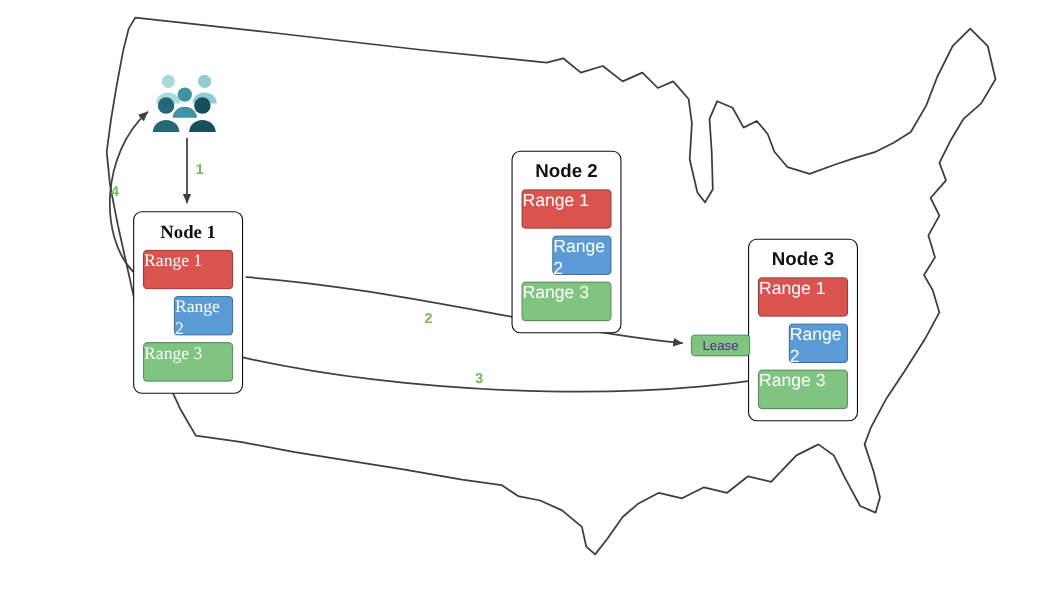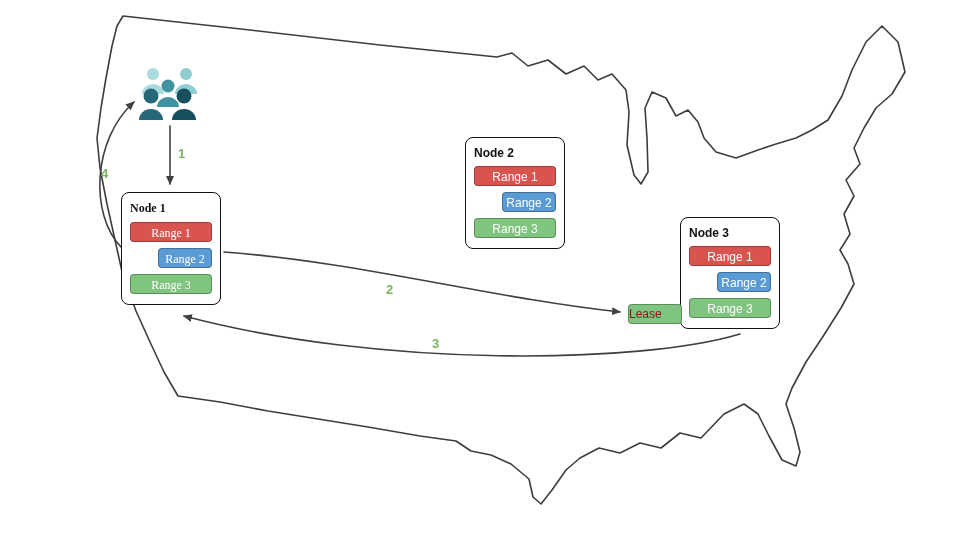--- a/index.html
+++ b/index.html
@@ -13,38 +13,38 @@
   .map-svg{position:absolute;left:0;top:0;width:960px;height:540px;}
   .map-outline{fill:#ffffff;stroke:var(--map_outline,#3d3d3d);stroke-width:1.6;stroke-linejoin:round;}
   .arrow{fill:none;stroke:var(--arrow,#404040);stroke-width:1.6;stroke-linecap:round;}
   #arrowhead path{fill:var(--arrow,#404040);}
 
   .node{
     position:absolute;width:100px;box-sizing:border-box;
     background:#ffffff;border:1.5px solid #111111;border-radius:8px;
     padding:8px 8px 10px 8px;z-index:3;
   }
-  .node-title{font-size:12px;font-weight:bold;color:#111;text-align:left;margin-bottom:2px;}
+  .node-title{font-size:17px;font-weight:bold;color:#111;text-align:center;margin-bottom:2px;}
   .badge{
-    height:20px;line-height:20px;margin-top:6px;border-radius:4px;
-    color:#ffffff;font-size:12px;text-align:center;
+    height:36px;line-height:20px;margin-top:6px;border-radius:4px;
+    color:#ffffff;font-size:16px;
     border:1px solid rgba(0,0,0,0.28);box-sizing:border-box;
   }
   .badge.r1{background:var(--range1,#d9534f);}
   .badge.r2{background:var(--range2,#5b9bd5);margin-left:28px;}
   .badge.r3{background:var(--range3,#7fc47f);}
 
   .node1{left:121px;top:192px;font-family:Liberation Serif, serif;}
   .node2{left:465px;top:137px;}
   .node3{left:680px;top:217px;}
 
   .lease{
     position:absolute;left:628px;top:304px;width:54px;height:20px;line-height:18px;
     background:var(--lease,#7fc47f);border:1px solid rgba(0,0,0,0.28);box-sizing:border-box;
-    border-radius:4px;color:#7f1d1d;font-size:12px;text-align:left;z-index:3;
+    border-radius:4px;color:#4c1d95;font-size:12px;text-align:center;z-index:3;
   }
 
   .step{
     position:absolute;z-index:4;color:var(--step,#76b85a);
     font-size:13px;font-weight:bold;
   }
   .step1{left:178px;top:146px;}
   .step2{left:386px;top:282px;}
   .step3{left:432px;top:336px;}
   .step4{left:101px;top:166px;}

